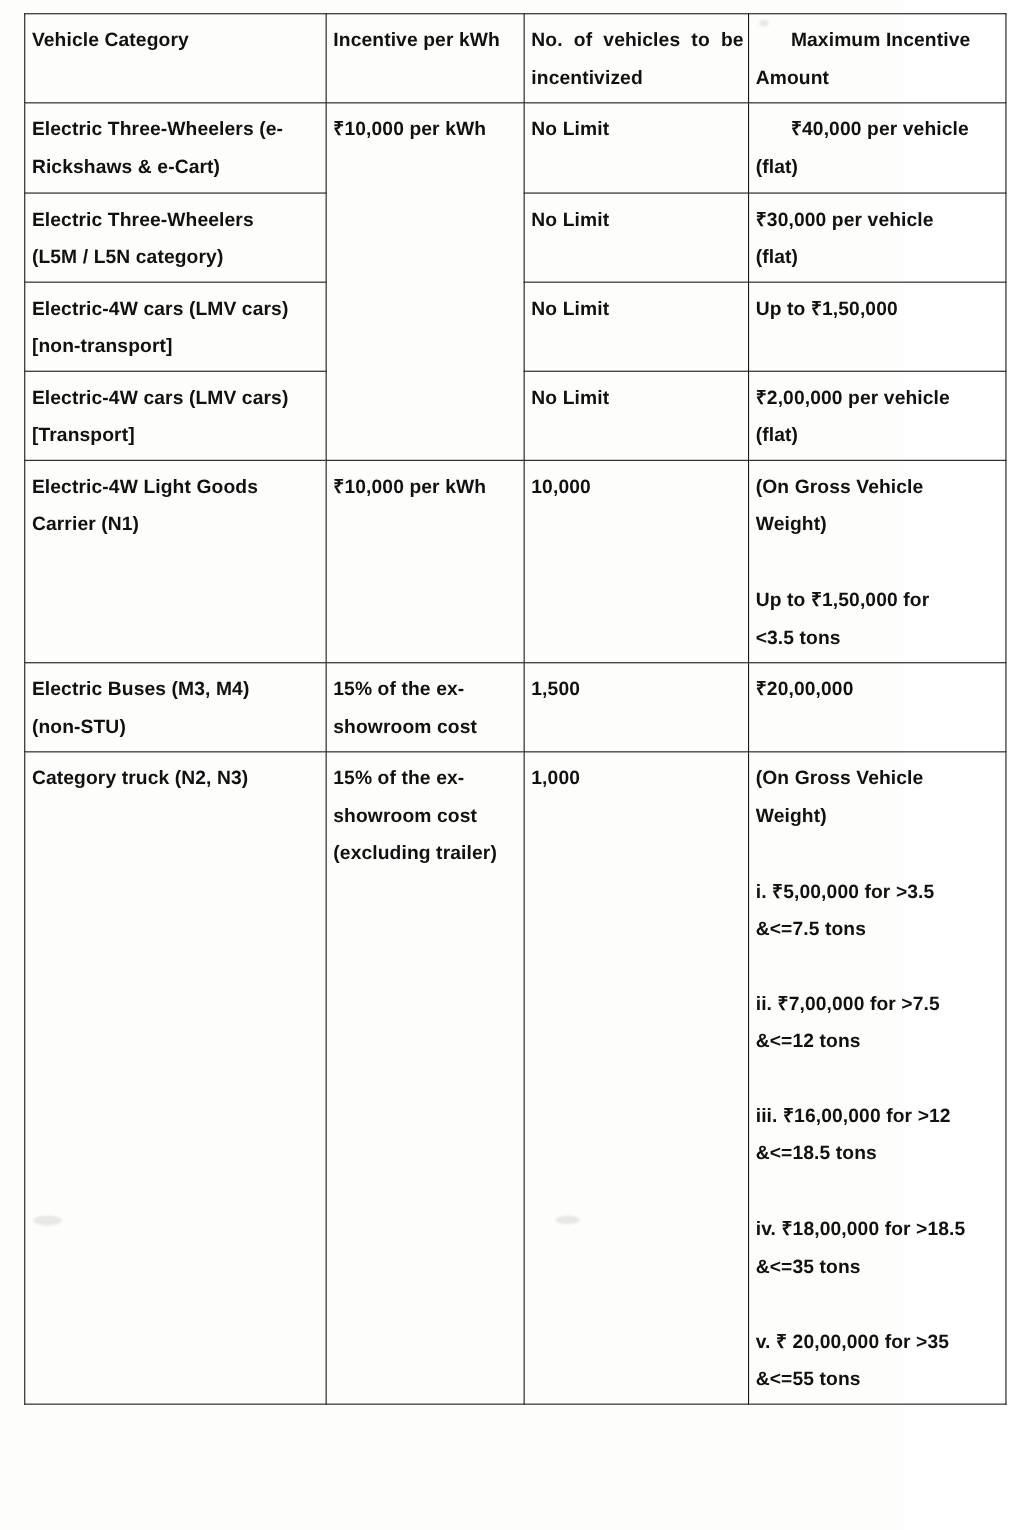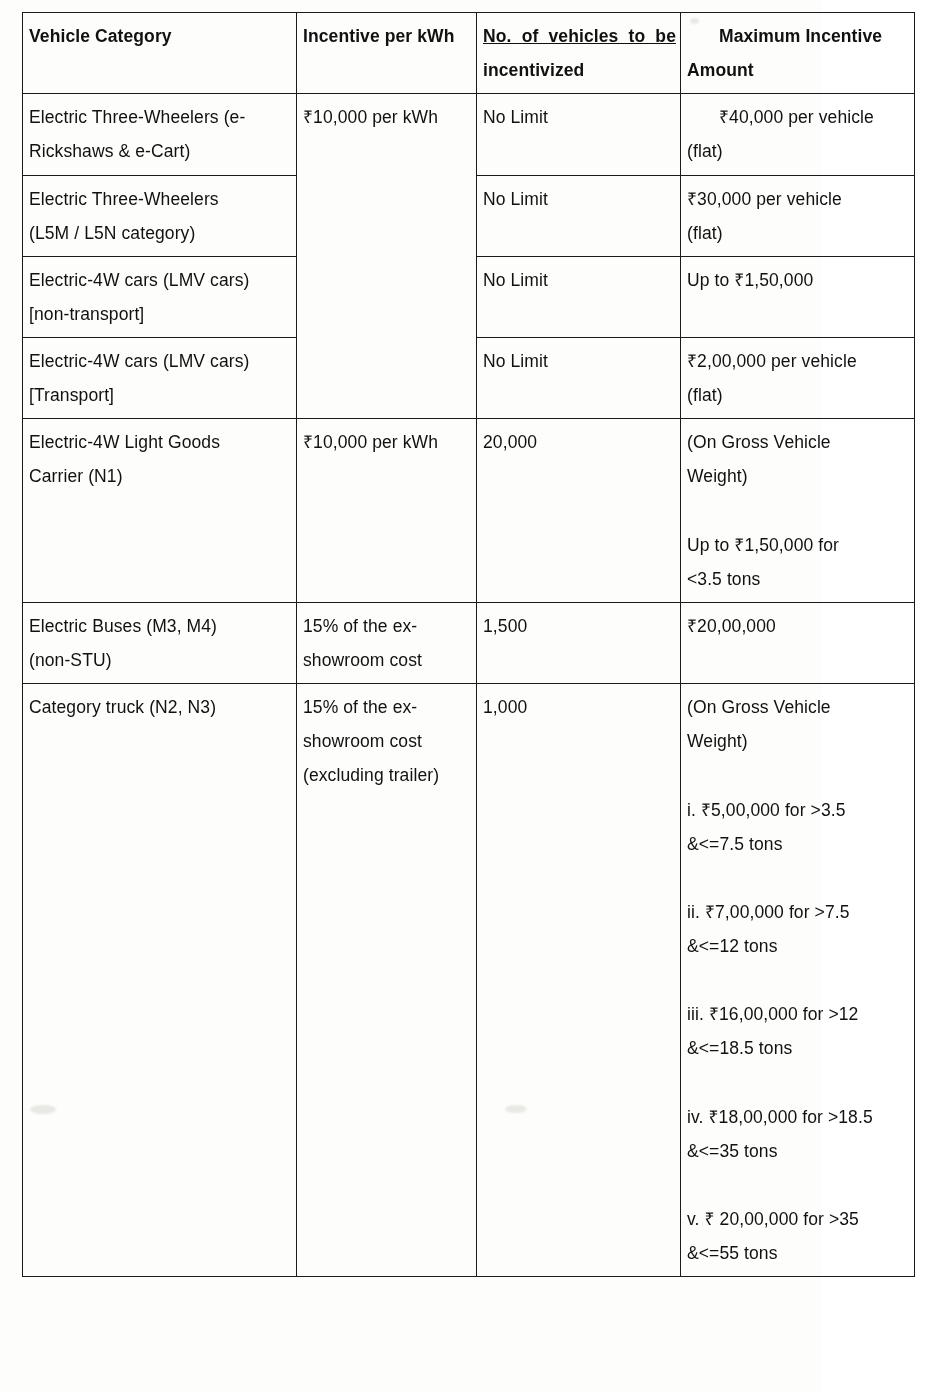--- a/index.html
+++ b/index.html
@@ -32,36 +32,35 @@
     table-layout: fixed;
     background: transparent;
   }
   table.incentive-table td,
   table.incentive-table th {
     border: 1.6px solid #1a1a1a;
     vertical-align: top;
     padding: 6px 4px 6px 6px;
     font-size: 17.5px;
     line-height: 1.95;
-    font-weight: 400;
+    font-weight: 700;
     text-align: left;
     letter-spacing: 0.1px;
   }
   table.incentive-table th {
     font-weight: 700;
   }
   .col-1 { width: 274px; }
   .col-2 { width: 180px; }
   .col-3 { width: 204px; }
   .col-4 { width: 234px; }
 
   .head-justify {
     text-align: justify;
     text-align-last: justify;
-    text-decoration: underline;
   }
   .cell-line { display: block; }
   .mid-align { vertical-align: middle; }
 
   .nowrap { white-space: nowrap; margin-left: 32px; }
 
   
   .smudge {
     position: absolute;
     background: rgba(170,170,165,0.25);
@@ -167,21 +166,21 @@
 
       <tr>
         <td>
           <span class="cell-line">Electric-4W Light Goods</span>
           <span class="cell-line">Carrier (N1)</span>
         </td>
         <td class="mid-align">
           <span class="cell-line">₹10,000 per kWh</span>
         </td>
         <td class="mid-align">
-          <span class="cell-line">20,000</span>
+          <span class="cell-line">10,000</span>
         </td>
         <td>
           <span class="cell-line">(On Gross Vehicle</span>
           <span class="cell-line">Weight)</span>
           <span class="cell-line">&nbsp;</span>
           <span class="cell-line">Up to ₹1,50,000 for</span>
           <span class="cell-line">&lt;3.5 tons</span>
         </td>
       </tr>
 

